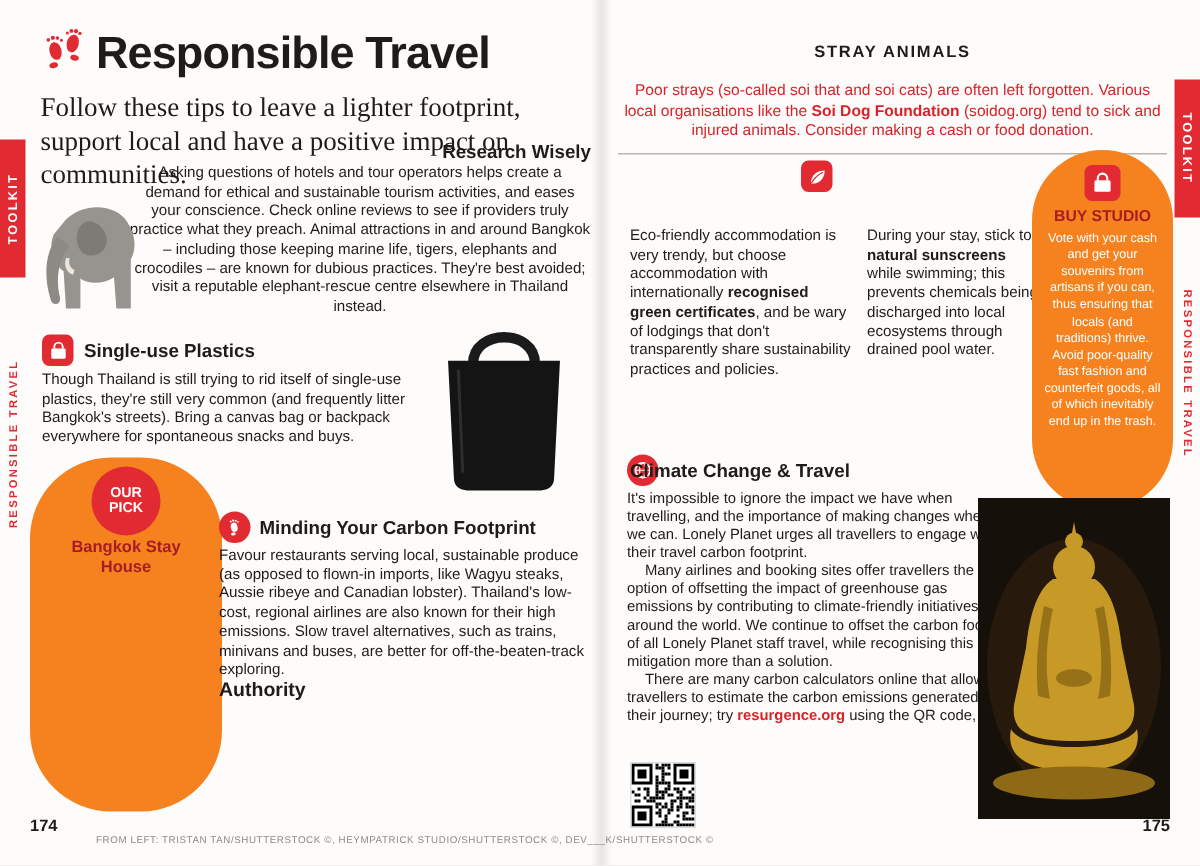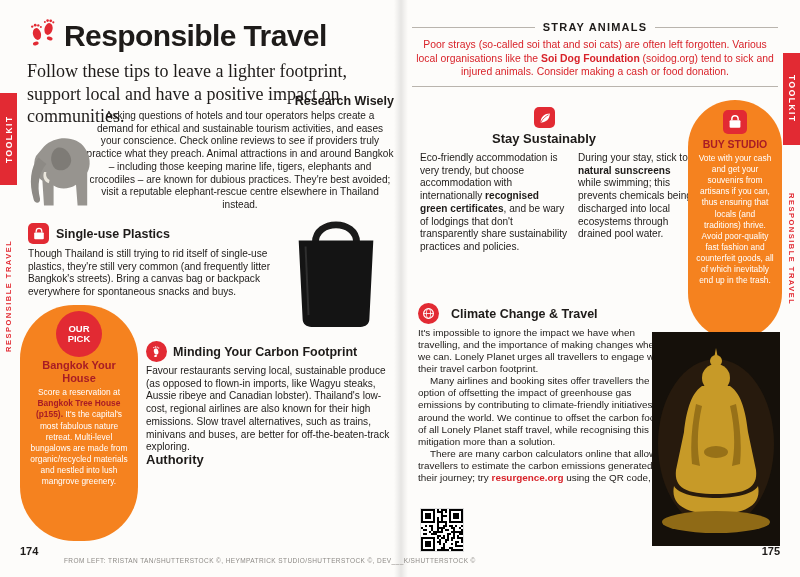--- a/index.html
+++ b/index.html
@@ -37,50 +37,50 @@
   #elephant   { left:20px; top:124px; width:80px; height:96px; }
   .sq-icon { background:#e22a33; border-radius:5px; display:flex; align-items:center;
              justify-content:center; width:21px; height:21px; }
   .rnd-icon { background:#e22a33; border-radius:50%; display:flex; align-items:center;
              justify-content:center; width:21px; height:21px; }
   #plastics-icon { left:28px; top:223px; }
   #plastics-h { left:56px; top:227px; }
   #plastics-b { left:28px; top:248px; width:244px; }
   #tote { left:282px; top:206px; width:108px; height:126px; }
   .blob { background:#f5821f; border-radius:54px; text-align:center; }
-  #pick-blob { left:20px; top:305px; width:118px; height:236px; padding:6px 9px; }
+  #pick-blob { left:20px; top:305px; width:128px; height:236px; padding:6px 9px; }
   .badge { width:46px; height:46px; border-radius:50%; background:#e22a33; color:#fff;
            font-weight:bold; font-size:9.5px; line-height:1.1; display:flex; align-items:center;
            justify-content:center; margin:0 auto 2px; text-align:center; padding:4px; }
   .blob-h { color:#a81c25; font-weight:bold; font-size:11px; line-height:1.15; margin:2px 2px 3px; }
   .blob-p { color:#fff; font-size:8.4px; line-height:1.32; }
   .blob-link { color:#a81c25; font-weight:bold; }
   #carbon-icon { left:146px; top:341px; }
   #carbon-h { left:173px; top:345px; }
   #carbon-b { left:146px; top:365px; width:248px; }
   #resources-h { left:146px; top:452px; font-size:13px; }
   #resources-b { left:146px; top:469px; width:250px; }
   .res-site { color:#d8232a; font-weight:bold; }
   .res-site::before { content:"● "; color:#d8232a; font-size:8px; }
   
   #stray { left:412px; top:21px; width:366px; }
-  .rule-head { display:flex; align-items:center; gap:8px; }
+  .rule-head { display:flex; align-items:center; gap:8px;flex-direction:column; }
   .rule-head .line { flex:1; height:1px; background:#b9b4ad; }
   .rule-head h3 { font-size:11px; font-weight:bold; letter-spacing:1.2px; }
   #stray p { margin-top:5px; text-align:center; font-size:10.4px; line-height:1.3; color:#d8232a; }
   #stray .bottom-rule { height:1px; background:#b9b4ad; margin-top:7px; }
   #sustain-icon { left:534px; top:107px; }
   #sustain-h { left:418px; top:131px; width:252px; text-align:center; font-size:13px; }
   #sustain-c1 { left:420px; top:152px; width:148px; }
   #sustain-c2 { left:578px; top:152px; width:114px; }
   #buy-blob { left:688px; top:100px; width:94px; height:240px; padding:10px 8px; border-radius:47px; }
   #buy-blob .blob-h { font-size:10.5px; margin:4px 0 3px; }
   #buy-blob .sq-icon { margin:0 auto; width:24px; height:24px; }
   #climate-icon { left:418px; top:303px; }
-  #climate-h { left:451px; top:307px; }
+  #climate-h { left:420px; top:307px; }
   #climate-b { left:418px; top:327px; width:260px; font-size:9.9px; line-height:1.22; }
   #climate-b p + p { text-indent:12px; }
   #qr { left:420px; top:508px; width:44px; height:44px; background:#fff; border:1px solid #ddd; }
   #buddha { left:652px; top:332px; width:128px; height:214px; }
   
   .pgnum { font-weight:bold; font-size:11px; }
   #pg-l { left:20px; top:545px; }
   #pg-r { right:20px; top:545px; }
   #credits { left:64px; top:557px; font-size:6.5px; color:#8d8a86; letter-spacing:0.4px; }
   strong { font-weight:bold;margin-top:16px; }
@@ -150,22 +150,21 @@
   <div class="abs" id="tote">
     <svg viewBox="0 0 110 126" width="108" height="126">
       <path d="M34 36 C34 12 76 12 76 36" fill="none" stroke="#1b1b1b" stroke-width="7"></path>
       <path d="M17 34 H93 L89 114 C89 119 85 122 80 122 H30 C25 122 21 119 21 114 Z" fill="#141414"></path>
       <path d="M24 40 L27 110" stroke="#2e2e2e" stroke-width="2" fill="none"></path>
     </svg>
   </div>
 
   <div class="abs blob" id="pick-blob">
     <div class="badge">OUR PICK</div>
-    <h3 class="blob-h">Bangkok Your House</h3>
-    <p class="blob-p"><span>Score a reservation at </span><span class="blob-link">Bangkok Tree House (p155).</span><span> It's the capital's most fabulous nature retreat. Multi-level bungalows are made from organic/recycled materials and nestled into lush mangrove greenery.</span></p>
+    <h3 class="blob-h">Bangkok Stay House</h3>
   </div>
 
   <div class="abs rnd-icon" id="carbon-icon">
     <svg viewBox="0 0 20 20" width="15" height="15">
         <g fill="#fff">
       <ellipse cx="9.5" cy="10" rx="3" ry="4.2" transform="rotate(-12 9.5 10)"></ellipse>
       <ellipse cx="8.8" cy="16" rx="2.1" ry="1.3" transform="rotate(-12 8.8 16)"></ellipse>
       <circle cx="6.4" cy="4.8" r="0.9"></circle>
           <circle cx="8.6" cy="4" r="1"></circle>
       <circle cx="10.9" cy="4.2" r="0.9"></circle>
@@ -187,21 +186,20 @@
     <p><span>Poor strays (so-called soi that and soi cats) are often left forgotten. Various local organisations like the </span><strong>Soi Dog Foundation</strong><span> (soidog.org) tend to sick and injured animals. Consider making a cash or food donation.</span></p>
     <div class="bottom-rule"></div>
   </section>
 
   <div class="abs sq-icon" id="sustain-icon">
     <svg viewBox="0 0 20 20" width="16" height="16">
       <path d="M4.5 15.5 C4.5 8 10 4.5 16 4.5 C16 12 10.5 15.5 6 15.5 Z" fill="#fff"></path>
       <path d="M5 15.2 C7 11 10.5 8 14.5 6" stroke="#e22a33" stroke-width="1" fill="none"></path>
     </svg>
   </div>
-  <h2 class="abs sec-h" id="sustain-h">Stay Sustainably</h2>
   <p class="abs body" id="sustain-c1"><span>Eco-friendly accommodation is very trendy, but choose accommodation with internationally </span><strong>recognised green certificates</strong><span>, and be wary of lodgings that don't transparently share sustainability practices and policies.</span></p>
   <p class="abs body" id="sustain-c2"><span>During your stay, stick to </span><strong>natural sunscreens</strong><span> while swimming; this prevents chemicals being discharged into local ecosystems through drained pool water.</span></p>
 
   <div class="abs blob" id="buy-blob">
     <div class="sq-icon">
       <svg viewBox="0 0 20 20" width="18" height="18">
         <path d="M6.5 8 V6.5 a3.5 3.5 0 0 1 7 0 V8" fill="none" stroke="#fff" stroke-width="1.6"></path>
         <rect x="4" y="8" width="12" height="8.5" rx="1.2" fill="#fff"></rect>
       </svg>
     </div>

